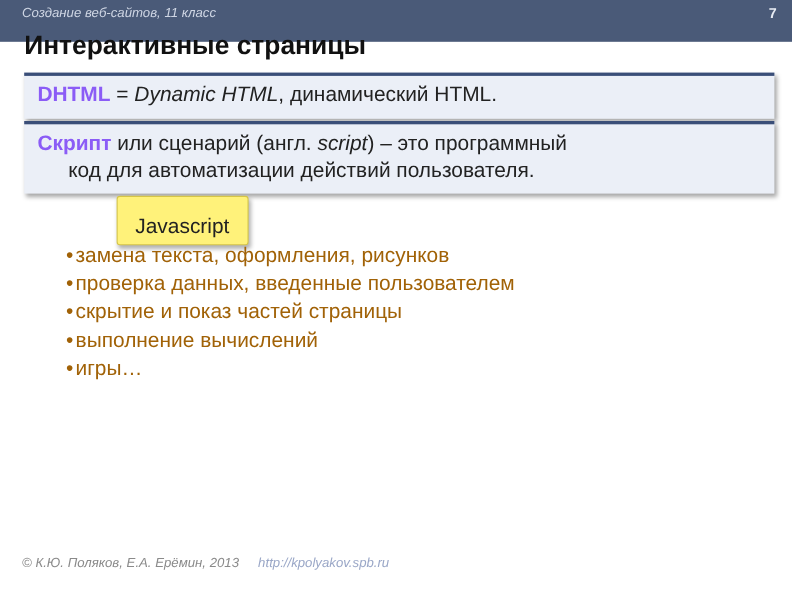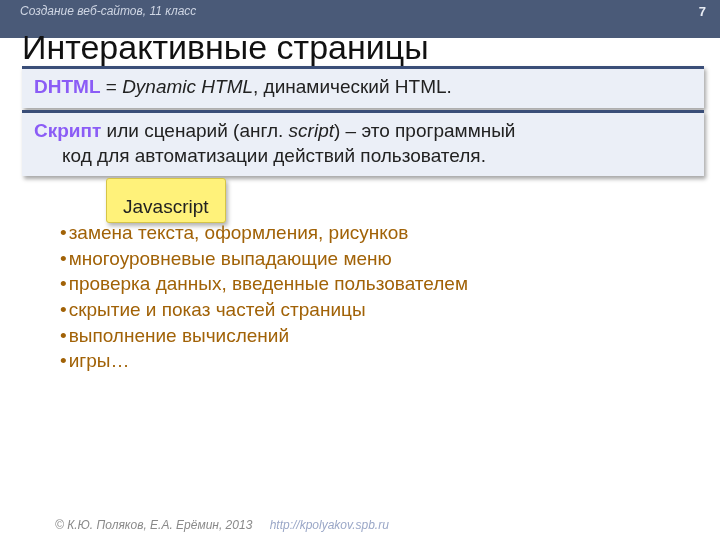--- a/index.html
+++ b/index.html
@@ -26,22 +26,22 @@
   }
   .pagenum {
     font-style: normal;
     font-weight: bold;
     color: #e8ecf4;
     font-size: 13px;
   }
   .title {
     position: absolute;
     top: 28px; left: 22px;
-    font-size: 34px;
-    font-weight: normal;
+    font-size: 24px;
+    font-weight: bold;
     color: #111;
   }
   .card {
     position: absolute;
     left: 22px;
     right: 16px;
     background: #ebeff7;
     border-top: 3px solid #3a4e78;
     padding: 6px 10px 8px 12px;
     font-size: 19px;
@@ -74,26 +74,25 @@
     left: 60px;
     right: 30px;
     font-size: 19px;
     color: #a16207;
     line-height: 1.35;
   }
   .bullets li { list-style: none; }
   .bullets li::before { content: "•"; margin-right: 2px; }
   .footer {
     position: absolute;
-    bottom: 8px;
+    bottom: 22px;
     left: 20px;
     font-size: 12px;
     font-style: italic;
     color: #8a8a8a;
-    margin-left: 35px;
   }
   .footer .url { color: #9aa7c7; margin-left: 14px; }
 </style>
 </head>
 <body>
 
 <div class="topbar">
   <span>Создание веб-сайтов, 11 класс</span>
   <span class="pagenum">7</span>
 </div>
@@ -106,21 +105,20 @@
 
 <div id="card2" class="card">
   <span class="b-script">Скрипт</span><span> или сценарий (англ. </span><span class="i-script">script</span><span>) – это программный</span>
   <span class="indent">код для автоматизации действий пользователя.</span>
 </div>
 
 <div class="tag">Javascript</div>
 
 <ul class="bullets">
   <li>замена текста, оформления, рисунков</li>
-  <li>многоуровневые выпадающие меню</li>
   <li>проверка данных, введенные пользователем</li>
   <li>скрытие и показ частей страницы</li>
   <li>выполнение вычислений</li>
   <li>игры…</li>
 </ul>
 
 <div class="footer">
   <span>© К.Ю. Поляков, Е.А. Ерёмин, 2013</span>
   <span class="url">http://kpolyakov.spb.ru</span>
 </div>

